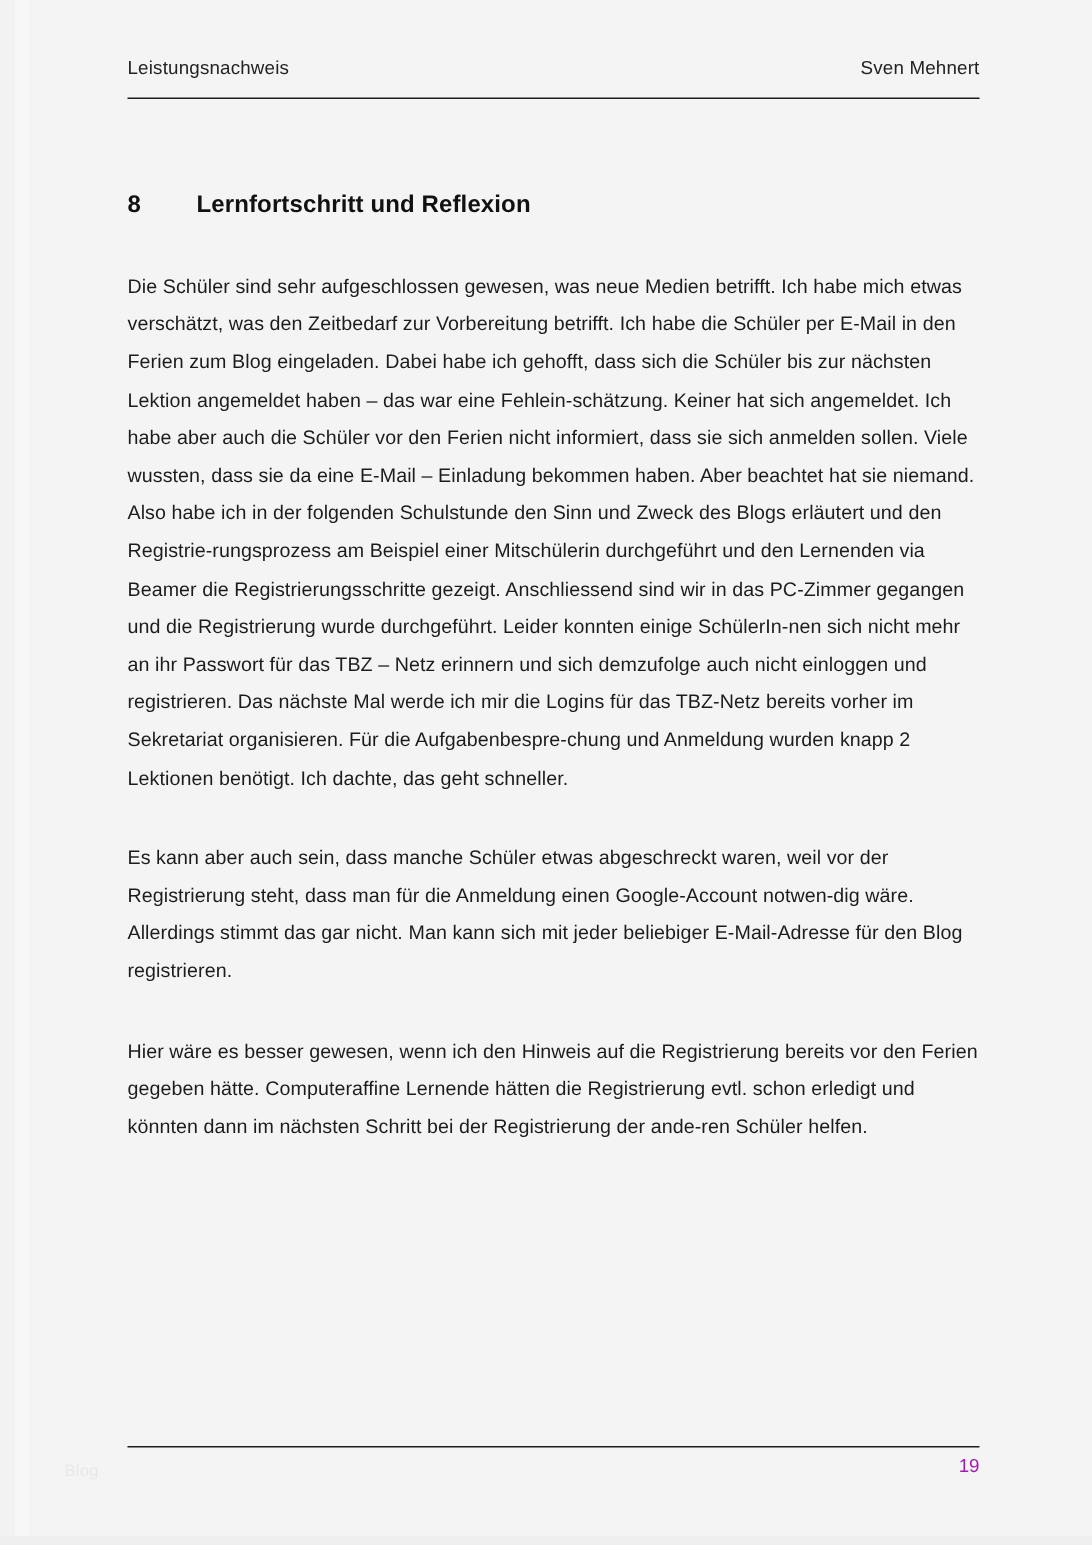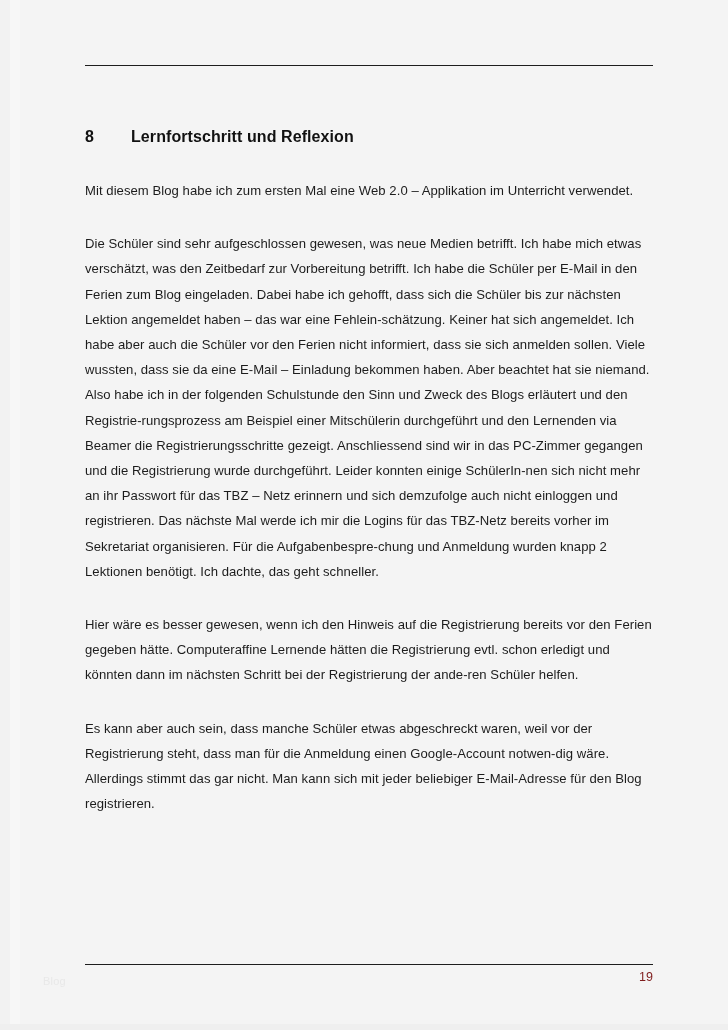--- a/index.html
+++ b/index.html
@@ -101,21 +101,21 @@
     height: 0;
     border-top: 1.3px solid #1d1d1d;
   }
   .footer-page {
     position: absolute;
     left: 0;
     top: 970px;
     width: 568px;
     text-align: right;
     font-size: 12.5px;
-    color: #7f1d1d;
+    color: #a21caf;
   }
   .watermark {
     position: absolute;
     left: 33px;
     top: 975px;
     font-size: 11px;
     color: #e8e8e8;
     letter-spacing: 0.02em;
     user-select: none;
   }
@@ -137,31 +137,34 @@
   }
 </style>
 </head>
 <body>
 
 <div class="page">
   <div class="edge-left"></div>
 
   <div class="page-inner">
 
+    <div class="header">
+      <span>Leistungsnachweis</span>
+      <span>Sven Mehnert</span>
+    </div>
     <div class="header-rule"></div>
 
     <div class="heading">
       <span class="num">8</span><span>Lernfortschritt und Reflexion</span>
     </div>
 
     <div class="body-text">
-      <p class="para">Mit diesem Blog habe ich zum ersten Mal eine Web 2.0 – Applikation im Unterricht verwendet.</p>
       <p class="para">Die Schüler sind sehr aufgeschlossen gewesen, was neue Medien betrifft. Ich habe mich etwas verschätzt, was den Zeitbedarf zur Vorbereitung betrifft. Ich habe die Schüler per E-Mail in den Ferien zum Blog eingeladen. Dabei habe ich gehofft, dass sich die Schüler bis zur nächsten Lektion angemeldet haben – das war eine Fehlein-schätzung. Keiner hat sich angemeldet. Ich habe aber auch die Schüler vor den Ferien nicht informiert, dass sie sich anmelden sollen. Viele wussten, dass sie da eine E-Mail – Einladung bekommen haben. Aber beachtet hat sie niemand. Also habe ich in der folgenden Schulstunde den Sinn und Zweck des Blogs erläutert und den Registrie-rungsprozess am Beispiel einer Mitschülerin durchgeführt und den Lernenden via Beamer die Registrierungsschritte gezeigt. Anschliessend sind wir in das PC-Zimmer gegangen und die Registrierung wurde durchgeführt. Leider konnten einige SchülerIn-nen sich nicht mehr an ihr Passwort für das TBZ – Netz erinnern und sich demzufolge auch nicht einloggen und registrieren. Das nächste Mal werde ich mir die Logins für das TBZ-Netz bereits vorher im Sekretariat organisieren. Für die Aufgabenbespre-chung und Anmeldung wurden knapp 2 Lektionen benötigt. Ich dachte, das geht schneller.</p>
+      <p class="para">Es kann aber auch sein, dass manche Schüler etwas abgeschreckt waren, weil vor der Registrierung steht, dass man für die Anmeldung einen Google-Account notwen-dig wäre. Allerdings stimmt das gar nicht. Man kann sich mit jeder beliebiger E-Mail-Adresse für den Blog registrieren.</p>
       <p class="para">Hier wäre es besser gewesen, wenn ich den Hinweis auf die Registrierung bereits vor den Ferien gegeben hätte. Computeraffine Lernende hätten die Registrierung evtl. schon erledigt und könnten dann im nächsten Schritt bei der Registrierung der ande-ren Schüler helfen.</p>
-      <p class="para">Es kann aber auch sein, dass manche Schüler etwas abgeschreckt waren, weil vor der Registrierung steht, dass man für die Anmeldung einen Google-Account notwen-dig wäre. Allerdings stimmt das gar nicht. Man kann sich mit jeder beliebiger E-Mail-Adresse für den Blog registrieren.</p>
     </div>
 
     <div class="footer-rule"></div>
     <div class="footer-page">19</div>
   </div>
 
   <div class="watermark">Blog</div>
 </div>
 <div class="edge-bottom"></div>
 

